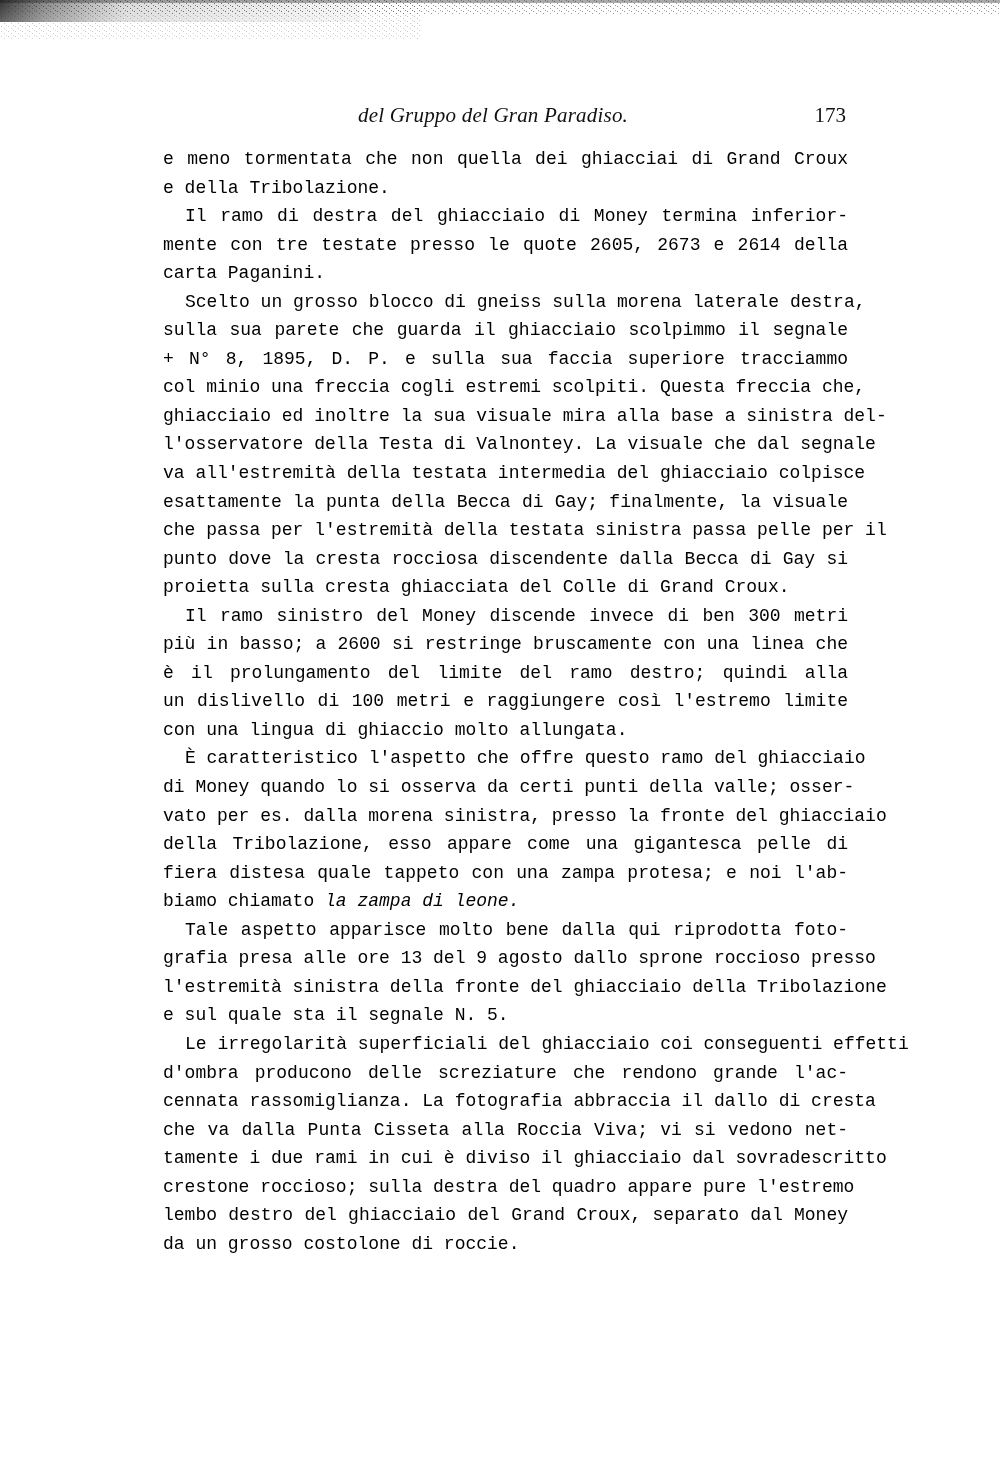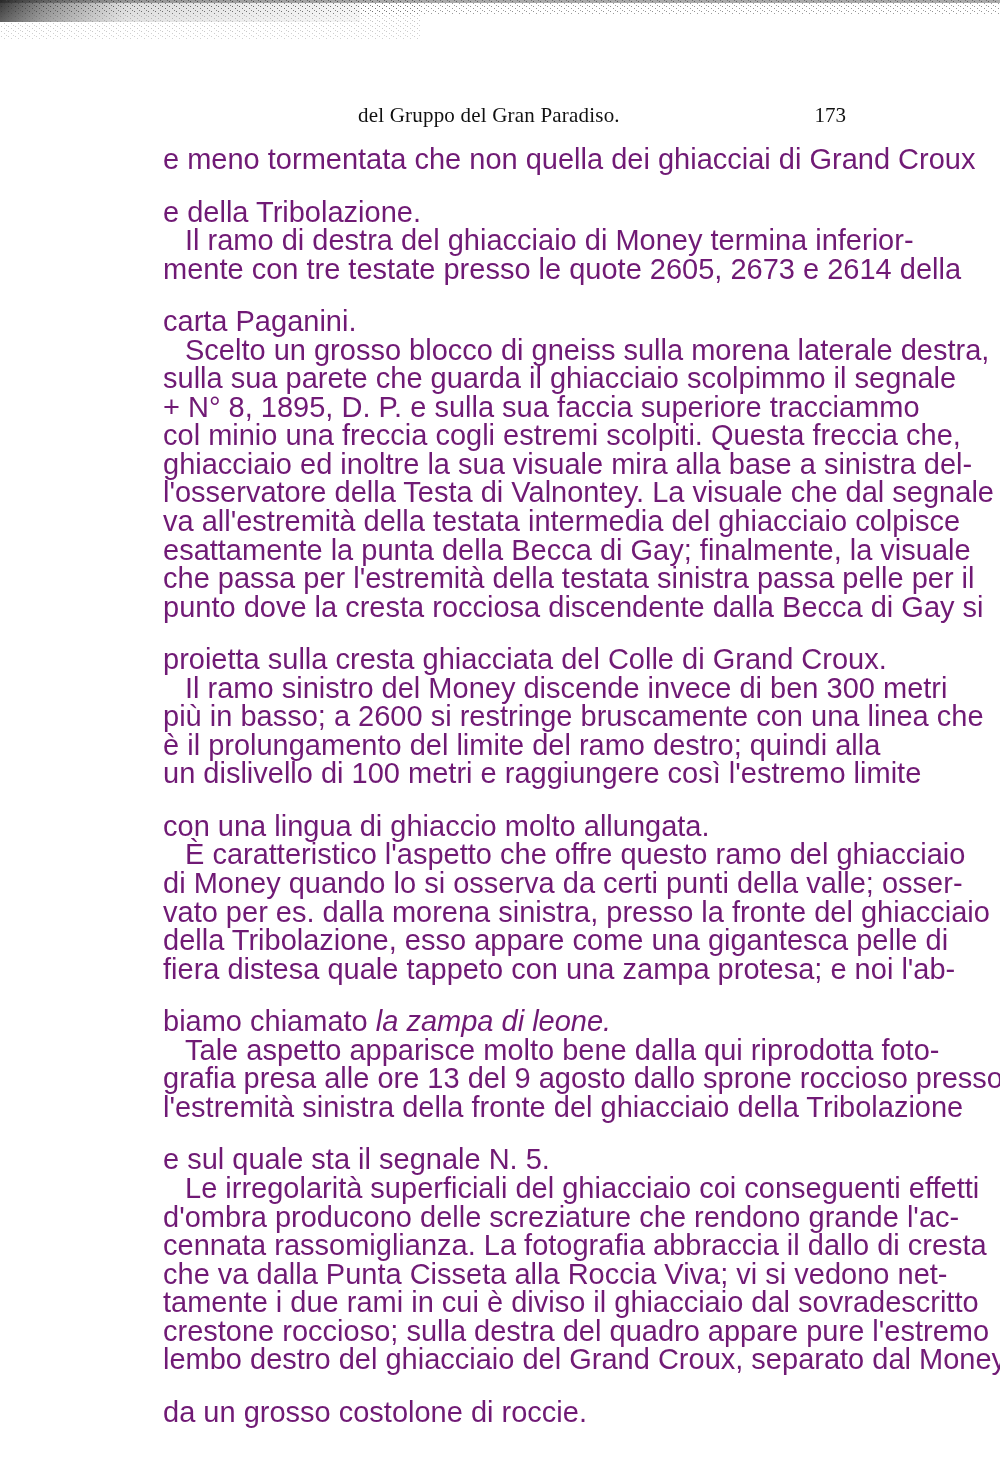--- a/index.html
+++ b/index.html
@@ -1,26 +1,26 @@
 <!DOCTYPE html>
 <html><head>
 <meta charset="utf-8">
 <style>
   html, body { margin:0; padding:0; background:#ffffff; }
   body { width:1000px; height:1472px; position:relative; overflow:hidden; }
   .page { position:absolute; left:0; top:0; width:1000px; height:1472px; background:#fff; }
   .scan-noise { position:absolute; left:0; top:0; width:1000px; height:60px; }
   .running-head { position:absolute; top:103px; left:160px; width:690px; height:30px;
     font-family:"Liberation Serif","DejaVu Serif",serif; color:#111; }
-  .running-title { position:absolute; left:198px; top:0; font-size:21px; letter-spacing:0.2px; }
+  .running-title { position:absolute; left:198px; top:0; font-style:italic; font-size:21px; letter-spacing:0.2px; }
   .page-number { position:absolute; right:4px; top:0; font-size:21px; }
   .body-text { position:absolute; left:163px; top:145px; width:685px;
-    font-family:Liberation Sans, sans-serif; font-size:29px; color:#701a75; }
+    font-family:Liberation Mono, monospace; font-size:18px; color:#000000; }
   .line { height:28.55px; line-height:28.55px; white-space:nowrap; text-align:justify; text-align-last:justify; }
-  .line.last { text-align-last:left;margin-top:24px; }
+  .line.last { text-align-last:left; }
   .line.indent { padding-left:22px; }
   .italic { font-style:italic; }
 </style>
 </head>
 <body>
 
 <div class="page">
 
   <svg class="scan-noise" width="1000" height="60" viewBox="0 0 1000 60">
     <defs>

